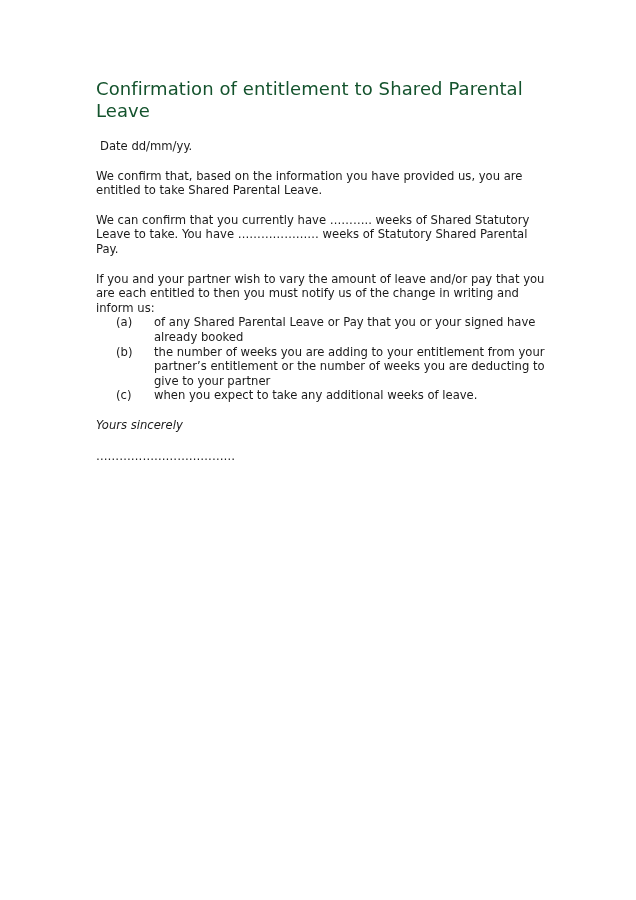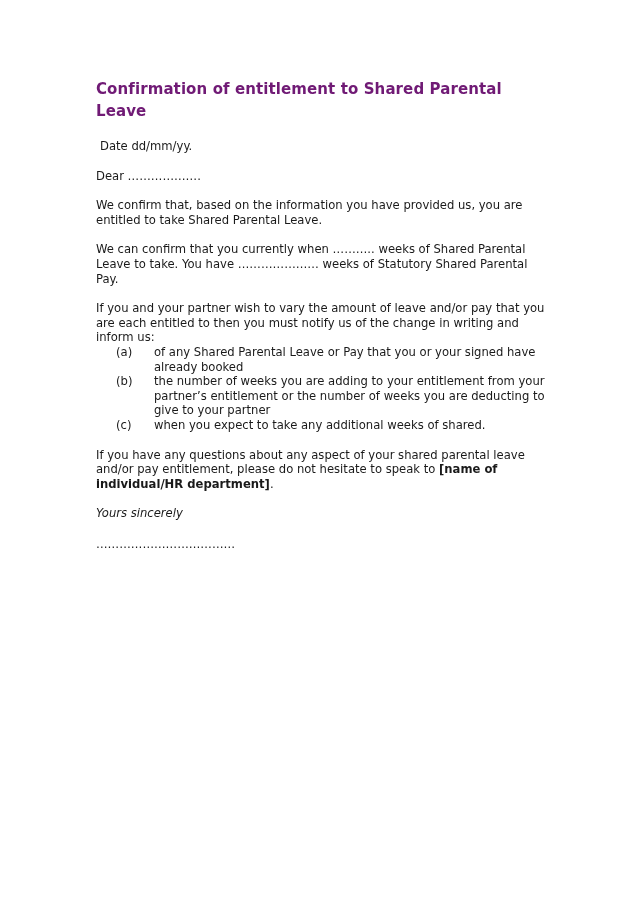--- a/index.html
+++ b/index.html
@@ -8,66 +8,64 @@
     position: absolute; left: 0; top: 0; width: 636px; height: 900px;
     background: #ffffff;
   }
   .content {
     position: absolute; left: 96px; top: 78px; width: 450px;
     font-family: "DejaVu Sans", sans-serif;
     font-size: 11.6px; line-height: 14.6px; color: #1a1a1a;
   }
   .title {
     font-family: "DejaVu Sans", sans-serif;
-    font-size: 15px; line-height: 22px; color: #701a75;
-    margin: 0 0 17px 0; font-weight: bold;
+    font-size: 18px; line-height: 22px; color: #14532d;
+    margin: 0 0 17px 0; font-weight: normal;
     letter-spacing: 0.1px;
   }
   p { margin: 12px 0 15px 0; }
   .date { padding-left: 4px; }
   .list { margin: 0 0 15px 0; padding: 0; list-style: none; }
   .list li { display: flex; }
   .list .lbl { width: 58px; padding-left: 20px; box-sizing: border-box; flex: 0 0 58px; }
   .list .txt { flex: 1; }
   .intro { margin-bottom: 0; }
   b { font-weight: bold; }
 </style>
 </head>
 <body>
 
 <div class="page">
   <div class="content">
     <h1 class="title">Confirmation of entitlement to Shared Parental Leave</h1>
 
     <p class="date">Date dd/mm/yy.</p>
 
-    <p>Dear ……………….</p>
 
 
     <p>We confirm that, based on the information you have provided us, you are entitled to take Shared Parental Leave.</p>
 
-    <p>We can confirm that you currently when ……….. weeks of Shared Parental Leave to take. You have ………………… weeks of Statutory Shared Parental Pay.</p>
+    <p>We can confirm that you currently have ……….. weeks of Shared Statutory Leave to take. You have ………………… weeks of Statutory Shared Parental Pay.</p>
 
     <p class="intro">If you and your partner wish to vary the amount of leave and/or pay that you are each entitled to then you must notify us of the change in writing and inform us:</p>
 
     <ul class="list">
       <li>
         <span class="lbl">(a)</span>
         <span class="txt">of any Shared Parental Leave or Pay that you or your signed have already booked</span>
       </li>
       <li>
         <span class="lbl">(b)</span>
         <span class="txt">the number of weeks you are adding to your entitlement from your partner’s entitlement or the number of weeks you are deducting to give to your partner</span>
       </li>
       <li>
         <span class="lbl">(c)</span>
-        <span class="txt">when you expect to take any additional weeks of shared.</span>
+        <span class="txt">when you expect to take any additional weeks of leave.</span>
       </li>
     </ul>
 
 
-    <p><span>If you have any questions about any aspect of your shared parental leave and/or pay entitlement, please do not hesitate to speak to </span><b>[name of individual/HR department]</b><span>.</span></p>
 
     <p style="margin-bottom:16px;font-style:italic;">Yours sincerely</p>
 
     <p>………………………………</p>
   </div>
 </div>
 
 </body></html>

